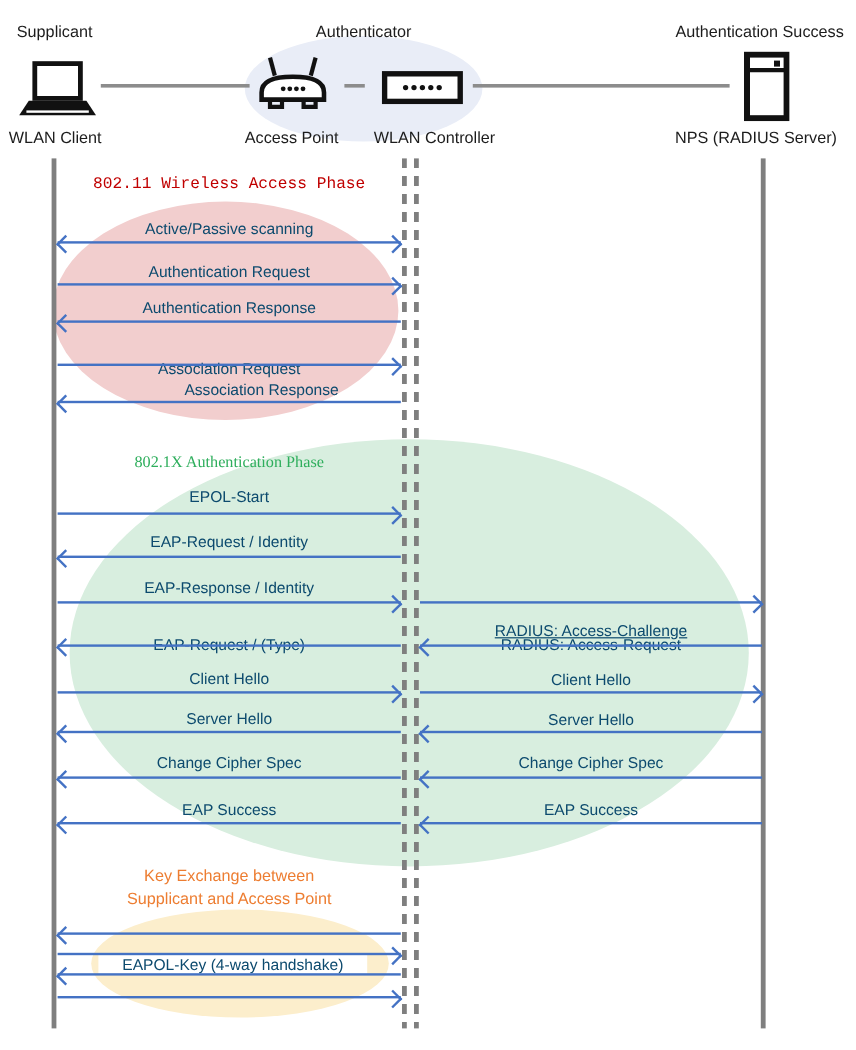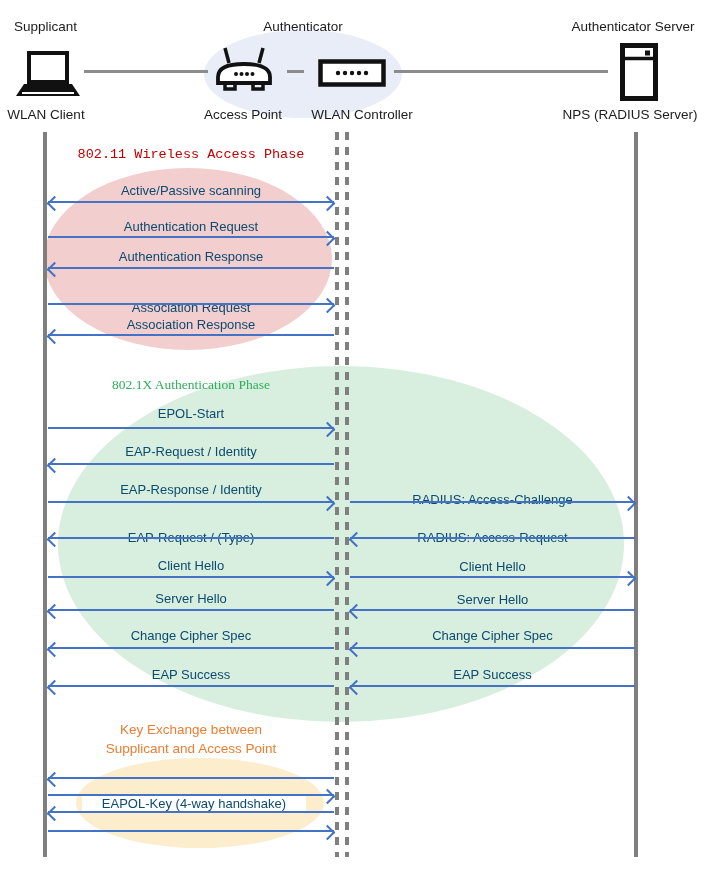--- a/index.html
+++ b/index.html
@@ -31,21 +31,21 @@
 
 <div class="canvas">
 
   <div class="ellipse" style="left:204px;top:30px;width:198px;height:88px;background:#E9EDF7;"></div>
   <div class="ellipse" style="left:44px;top:168px;width:288px;height:182px;background:#F2CECE;"></div>
   <div class="ellipse" style="left:58px;top:366px;width:566px;height:356px;background:#D8EEDF;"></div>
   <div class="ellipse" style="left:76px;top:758px;width:248px;height:90px;background:#FCEECC;"></div>
 
   <div class="actor-role" style="left:14px;top:19px;">Supplicant</div>
   <div class="actor-role" style="left:230px;top:19px;width:146px;text-align:center;">Authenticator</div>
-  <div class="actor-role" style="left:558px;top:19px;width:150px;text-align:center;">Authenticator Server</div>
+  <div class="actor-role" style="left:558px;top:19px;width:150px;text-align:center;">Authentication Success</div>
 
   <div class="conn" style="left:84px;width:124px;"></div>
   <div class="conn" style="left:287px;width:17px;"></div>
   <div class="conn" style="left:394px;width:214px;"></div>
 
   <svg class="icon" style="left:12px;top:50px;" width="70" height="52" viewBox="0 0 70 52">
     <rect x="17" y="3" width="38" height="29" fill="none" stroke="#111" stroke-width="4"></rect>
     <path d="M12 34 L60 34 L68 46 L4 46 Z" fill="#111"></path>
     <rect x="10" y="42" width="52" height="2" fill="#fff"></rect>
   </svg>
@@ -107,21 +107,21 @@
       <span class="line"></span>
       <span class="h hl"></span>
     </div>
 
   <div class="msg-label seg-l" style="top:286px;margin-top:14px;">Association Request</div>
   <div class="arrow seg-l" style="top:298px;">
       <span class="line"></span>
       <span class="h hr"></span>
     </div>
 
-  <div class="msg-label seg-l" style="top:317px;">Association Response</div>
+  <div class="msg-label seg-l" style="top:317px;padding-left:27px;">Association Response</div>
   <div class="arrow seg-l" style="top:329px;">
       <span class="line"></span>
       <span class="h hl"></span>
     </div>
 
   <div class="phase-title pt-green" style="top:377px;">802.1X Authentication Phase</div>
 
   <div class="msg-label seg-l" style="top:406px;">EPOL-Start</div>
   <div class="arrow seg-l" style="top:422px;">
       <span class="line"></span>
@@ -143,21 +143,21 @@
   <div class="arrow seg-r" style="top:496px;">
       <span class="line"></span>
       <span class="h hr"></span>
     </div>
 
   <div class="msg-label seg-l" style="top:496px;margin-top:34px;">EAP-Request / (Type)</div>
   <div class="arrow seg-l" style="top:532px;">
       <span class="line"></span>
       <span class="h hl"></span>
     </div>
-  <div class="msg-label seg-r" style="top:492px;">RADIUS: Access-Challenge</div>
+  <div class="msg-label seg-r" style="top:518px;text-decoration:underline;">RADIUS: Access-Challenge</div>
   <div class="arrow seg-r" style="top:532px;">
       <span class="line"></span>
       <span class="h hl"></span>
     </div>
 
   <div class="msg-label seg-l" style="top:558px;">Client Hello</div>
   <div class="arrow seg-l" style="top:571px;">
       <span class="line"></span>
       <span class="h hr"></span>
     </div>

